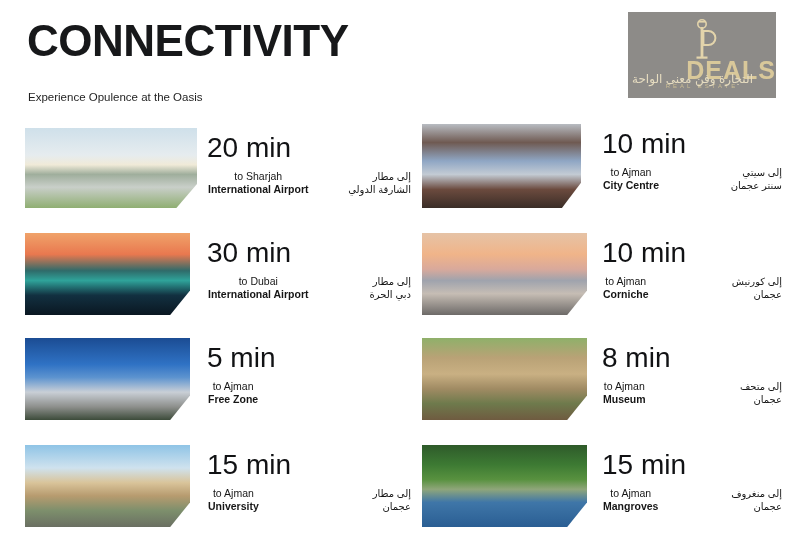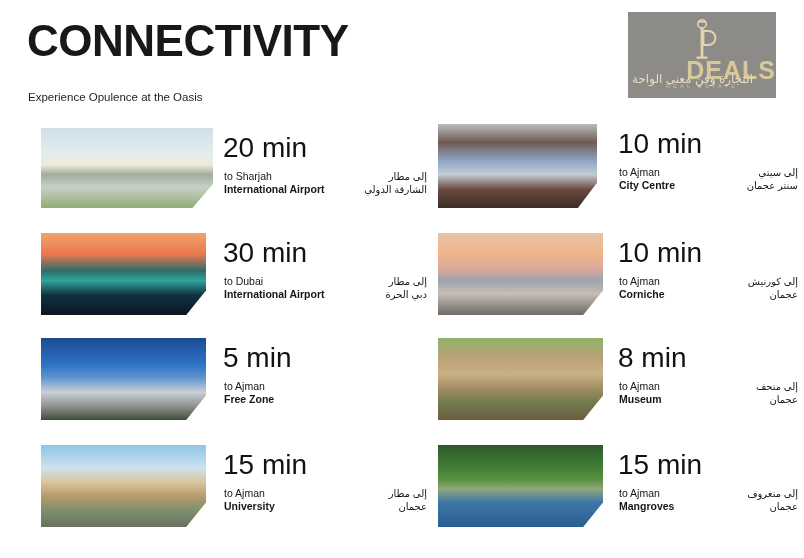--- a/index.html
+++ b/index.html
@@ -63,21 +63,21 @@
     position:absolute;left:4px;top:62px;
     font-size:12px;line-height:11px;
     color:#e6dcc0;
     direction:rtl;
     white-space:nowrap;
   }
 
   
   .grid{position:absolute;left:0;top:0;width:804px;height:558px;}
 
-  .item{position:absolute;width:392px;height:96px;margin-left:16px;}
+  .item{position:absolute;width:392px;height:96px;}
 
   .thumb{
     position:absolute;left:0;top:0;
     width:172px;height:80px;
     background-size:cover;
     background-position:center;
     -webkit-clip-path:polygon(0 0,100% 0,100% 70%,88% 100%,0 100%);
     clip-path:polygon(0 0,100% 0,100% 70%,88% 100%,0 100%);
   }
 
@@ -89,20 +89,21 @@
     font-weight:300;
     letter-spacing:0px;
     color:#111214;
     white-space:nowrap;
   }
   .label-en{
     position:absolute;left:1px;top:42px;
     font-size:10.5px;line-height:13px;
     color:#161616;
     white-space:nowrap;
+    text-align:center;
   }
   .label-en .l2{font-weight:bold;}
   .label-ar{
     position:absolute;right:6px;top:42px;
     font-size:10px;line-height:13px;
     color:#161616;
     direction:rtl;
     text-align:right;
     white-space:nowrap;
   }

